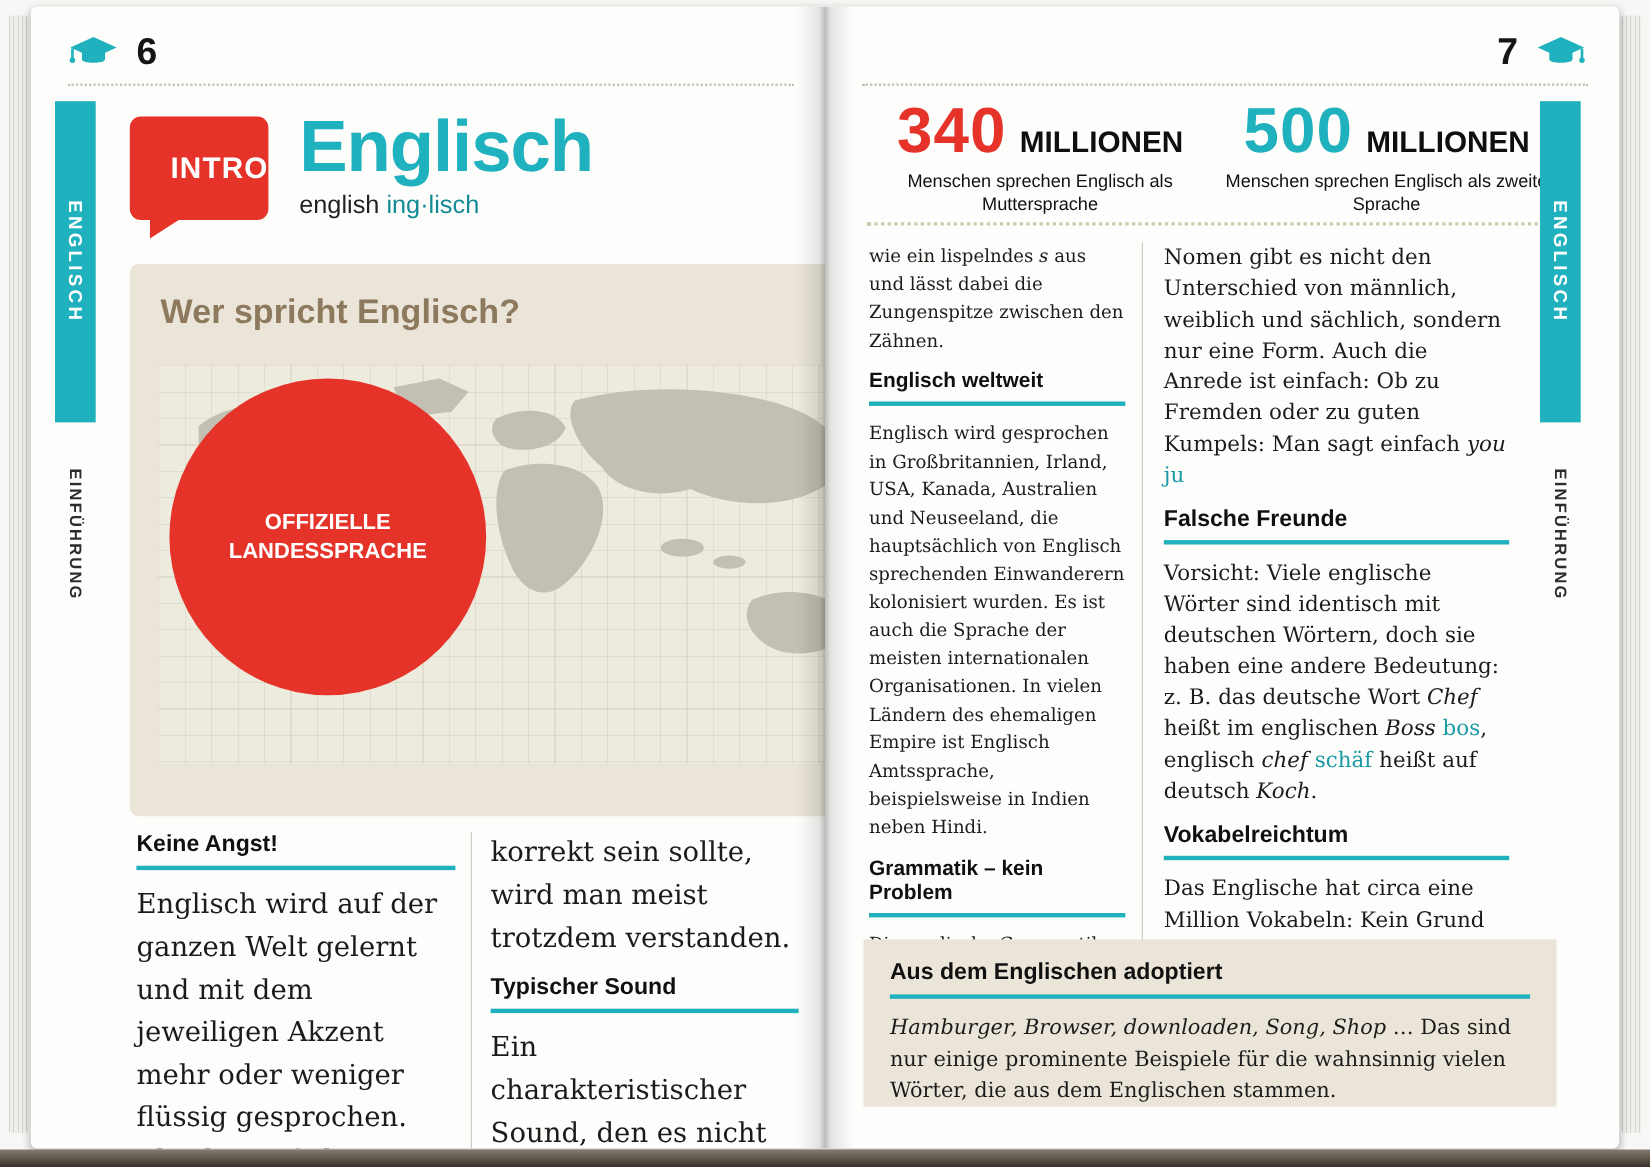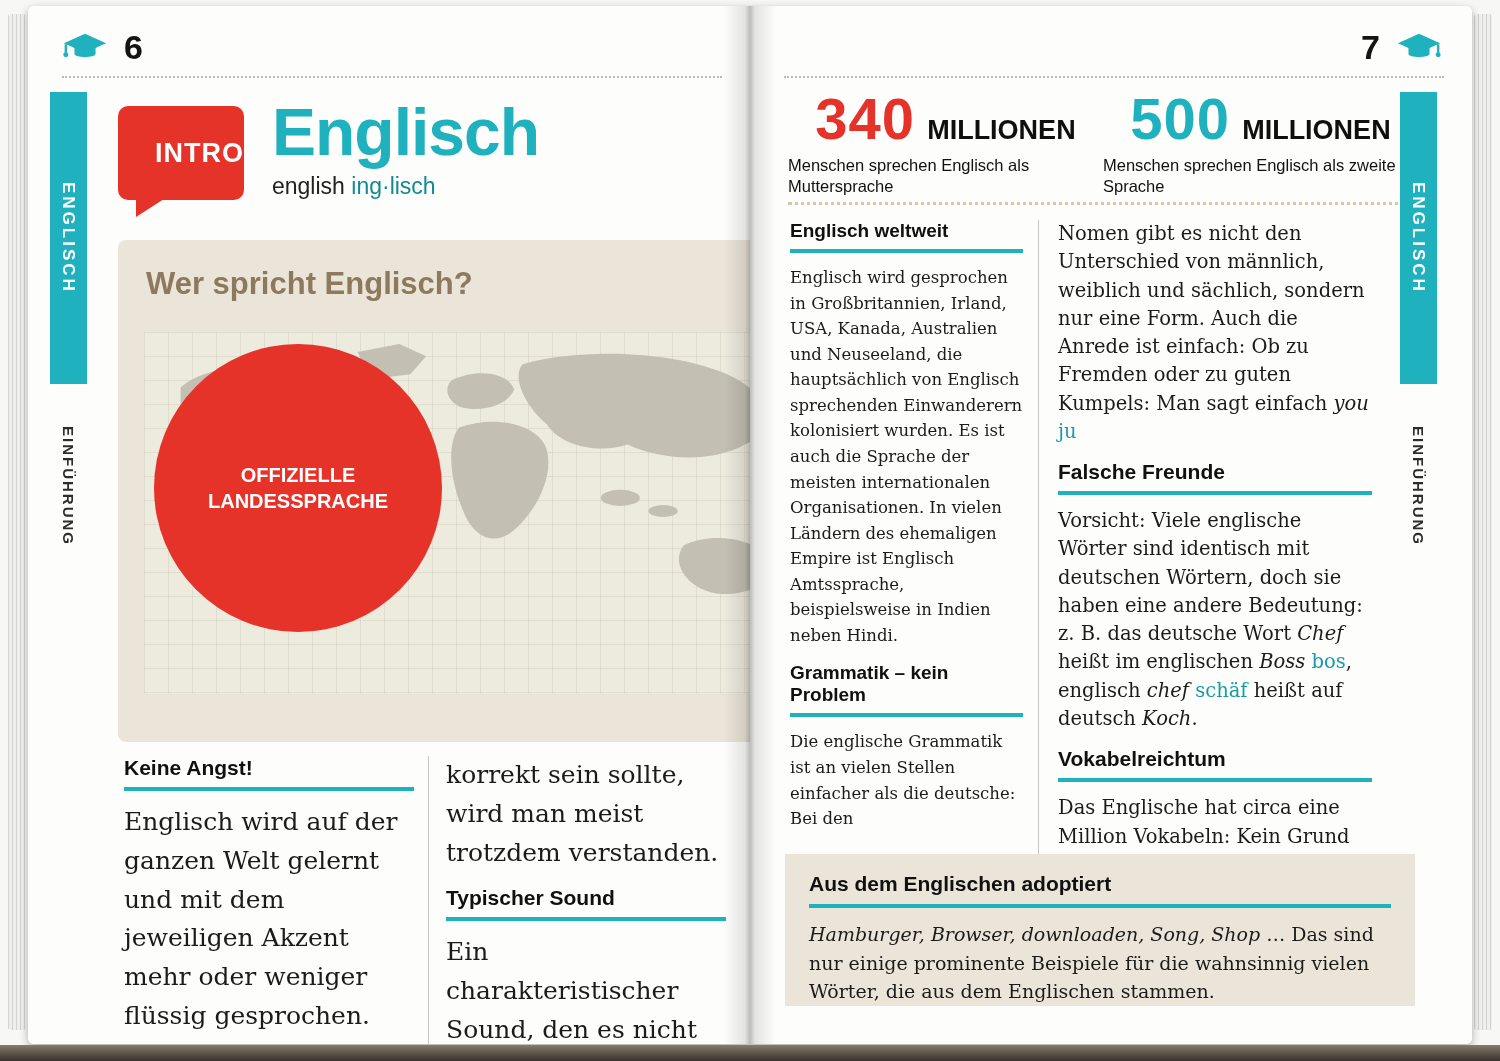--- a/index.html
+++ b/index.html
@@ -81,21 +81,21 @@
   p.body{margin:0 0 14px;}
   .tl{color:#1a9aa6;font-style:normal;}
 
   .cols-left{position:absolute;left:96px;top:750px;width:602px;display:flex;z-index:2;}
   .colA{width:304px;padding-right:14px;}
   .colB{flex:1;border-left:1px solid #c9c8c4;padding-left:17px;}
   .cols-left p.body{font-size:25px;line-height:1.55;}
 
   
   .stats{position:absolute;left:38px;top:84px;width:630px;display:flex;}
-  .stat{flex:1;}
+  .stat{flex:1;text-align:center;}
   .stat-line{display:flex;align-items:baseline;justify-content:center;gap:12px;}
   .stat-num{font-size:58px;font-weight:bold;line-height:1;letter-spacing:1px;}
   .stat-red .stat-num{color:var(--red);}
   .stat-teal .stat-num{color:var(--teal);}
   .stat-unit{font-size:27px;font-weight:bold;color:#0f0f0f;}
   .stat-cap{margin-top:7px;font-size:16.5px;line-height:1.3;color:#111;}
   .stats-rule{position:absolute;left:38px;top:196px;width:630px;border-top:3px dotted #d2c9ad;}
 
   .cols-right{position:absolute;left:40px;top:214px;width:582px;display:flex;z-index:2;}
   .rcol1{width:248px;padding-right:15px;}
@@ -213,20 +213,21 @@
           <span class="stat-num">500</span>
           <span class="stat-unit">MILLIONEN</span>
         </div>
         <div class="stat-cap">Menschen sprechen Englisch als zweite Sprache</div>
       </div>
     </div>
     <div class="stats-rule"></div>
 
     <div class="cols-right">
       <div class="rcol1">
+        <p class="body serif">wie ein lispelndes <i>s</i> aus und lässt dabei die Zungenspitze zwischen den Zähnen.</p>
         <h3 class="sec">Englisch weltweit</h3>
         <div class="rule"></div>
         <p class="body serif">Englisch wird gesprochen in Großbritannien, Irland, USA, Kanada, Australien und Neuseeland, die hauptsächlich von Englisch sprechenden Einwanderern kolonisiert wurden. Es ist auch die Sprache der meisten internationalen Organisationen. In vielen Ländern des ehemaligen Empire ist Englisch Amtssprache, beispielsweise in Indien neben Hindi.</p>
         <h3 class="sec">Grammatik – kein Problem</h3>
         <div class="rule"></div>
         <p class="body serif">Die englische Grammatik ist an vielen Stellen einfacher als die deutsche: Bei den</p>
       </div>
       <div class="rcol2">
         <p class="body serif">Nomen gibt es nicht den Unterschied von männlich, weiblich und sächlich, sondern nur eine Form. Auch die Anrede ist einfach: Ob zu Fremden oder zu guten Kumpels: Man sagt einfach <i>you</i> <span class="tl">ju</span></p>
         <h3 class="sec">Falsche Freunde</h3>

